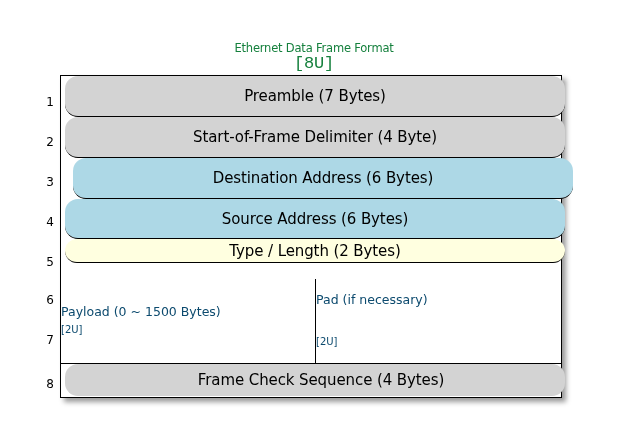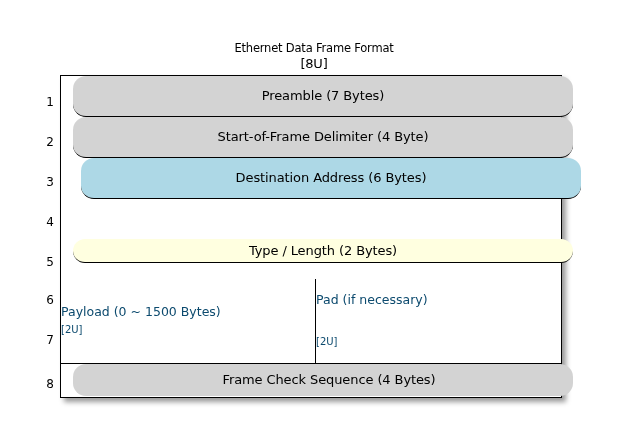--- a/index.html
+++ b/index.html
@@ -23,32 +23,33 @@
     height: 438px;
   }
 
   
   .title-block {
     position: absolute;
     left: 0;
     top: 41px;
     width: 628px;
     text-align: center;
-    color: #000000;
+    color: #15803d;
     line-height: 15px;
   }
   .title-main {
     display: block;
     font-size: 11.5px;
     letter-spacing: -0.2px;
   }
   .title-sub {
     display: block;
-    font-size: 13px;
+    font-size: 17px;
     letter-spacing: -0.2px;
+    font-family: Liberation Mono, monospace;
   }
 
   
   .row-numbers {
     position: absolute;
     left: 30px;
     top: 75px;
     width: 24px;
     height: 323px;
   }
@@ -70,28 +71,28 @@
     width: 502px;
     height: 323px;
     box-sizing: border-box;
     border: 1.6px solid #000000;
     background: #ffffff;
     box-shadow: 4px 4px 5px rgba(0,0,0,0.40);
   }
 
   .frame-row {
     position: absolute;
-    left: 12px;
+    left: 4px;
     width: 100%;
     box-sizing: border-box;
     display: flex;
     align-items: center;
     justify-content: center;
     color: #000000;
-    font-size: 13px;
+    font-size: 15px;
     border-bottom: 1.6px solid #000000;
     border-radius: 13px;
   }
   .frame-row.last {
     border-bottom: none;
     padding-left: 12px;
   }
   .frame-row .cell-label {
     display: block;
     text-align: center;
@@ -159,20 +160,23 @@
     </div>
 
     <div class="frame-row" style="top:41px; height:41px; background:#D3D3D3;">
       <span class="cell-label">Start-of-Frame Delimiter (4 Byte)</span>
     </div>
 
     <div class="frame-row" style="top:82px; height:41px; background:#ADD8E6;margin-left:8px;">
       <span class="cell-label">Destination Address (6 Bytes)</span>
     </div>
 
+    <div class="frame-row" style="top:123px; height:40px; background:#ADD8E6;">
+      <span class="cell-label">Source Address (6 Bytes)</span>
+    </div>
 
     <div class="frame-row" style="top:163px; height:24px; background:#FFFFE0;">
       <span class="cell-label">Type / Length (2 Bytes)</span>
     </div>
 
     <div class="split-row" style="top:203px; height:85px;">
       <div class="split-cell left">
         <span>Payload (0 ~ 1500 Bytes)</span>
         <span class="sub">[2U]</span>
       </div>

